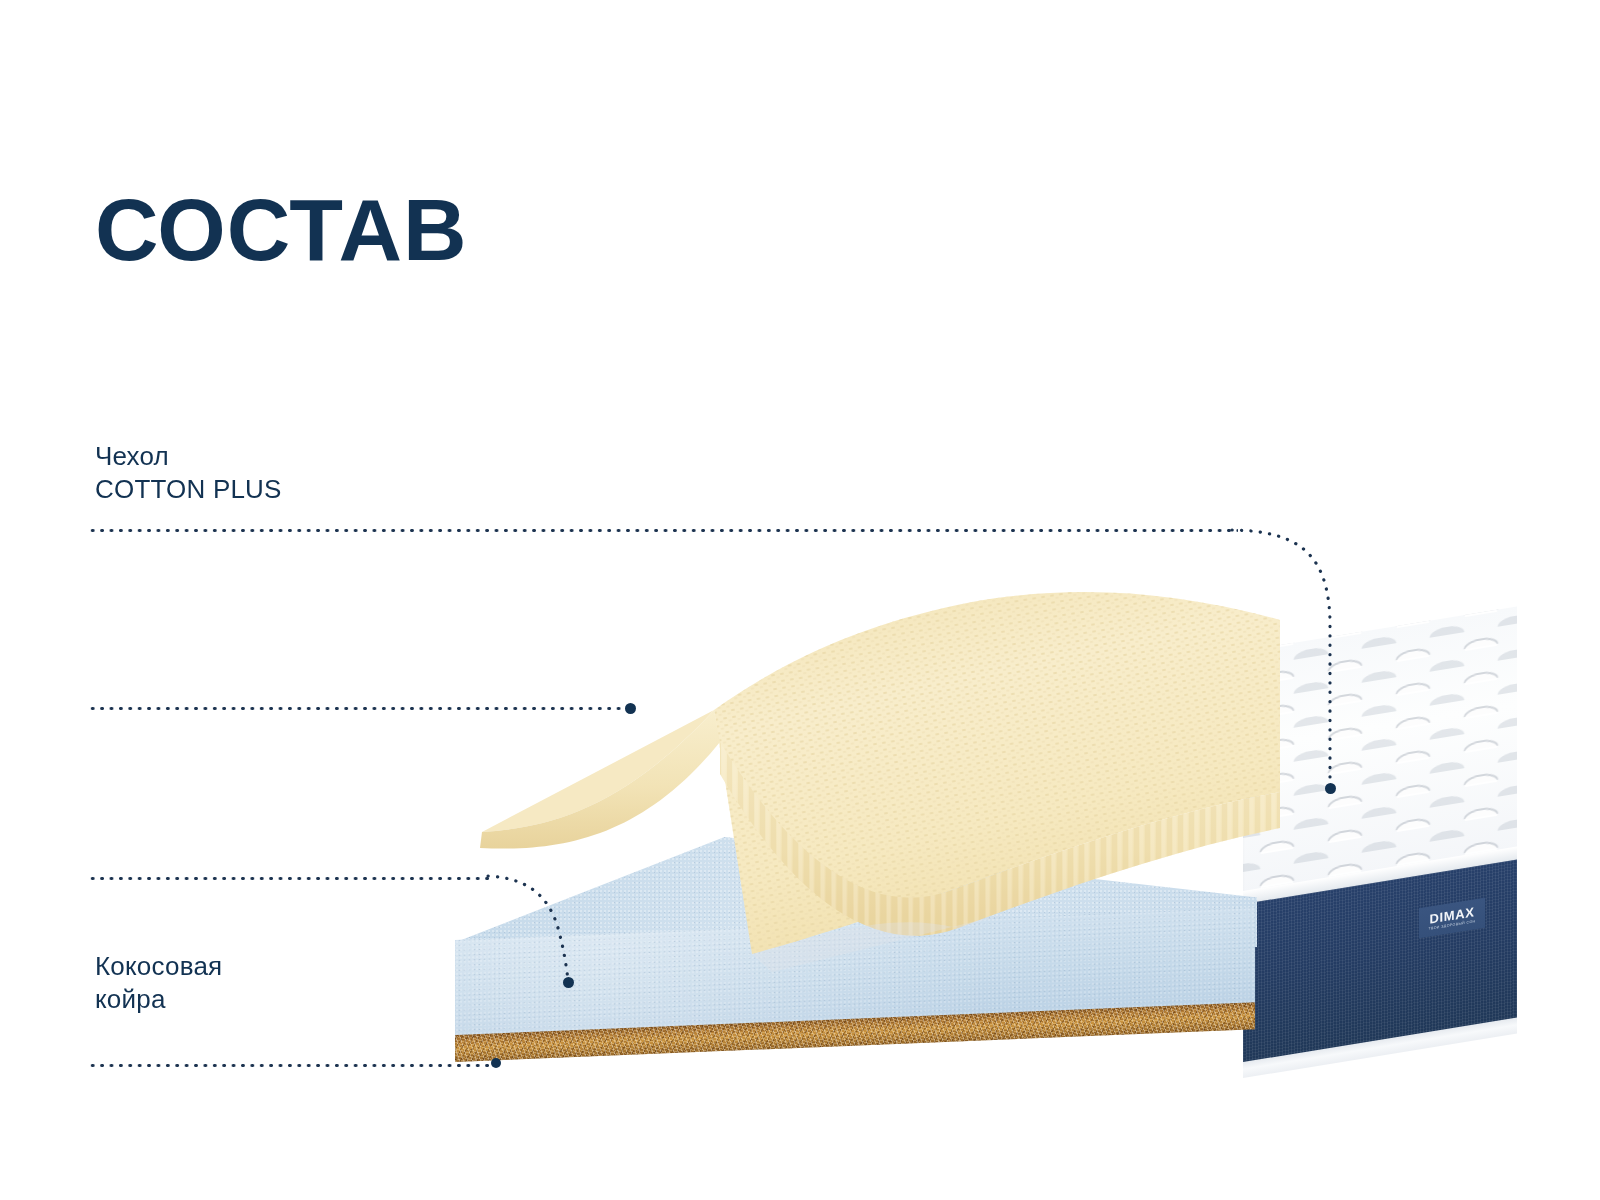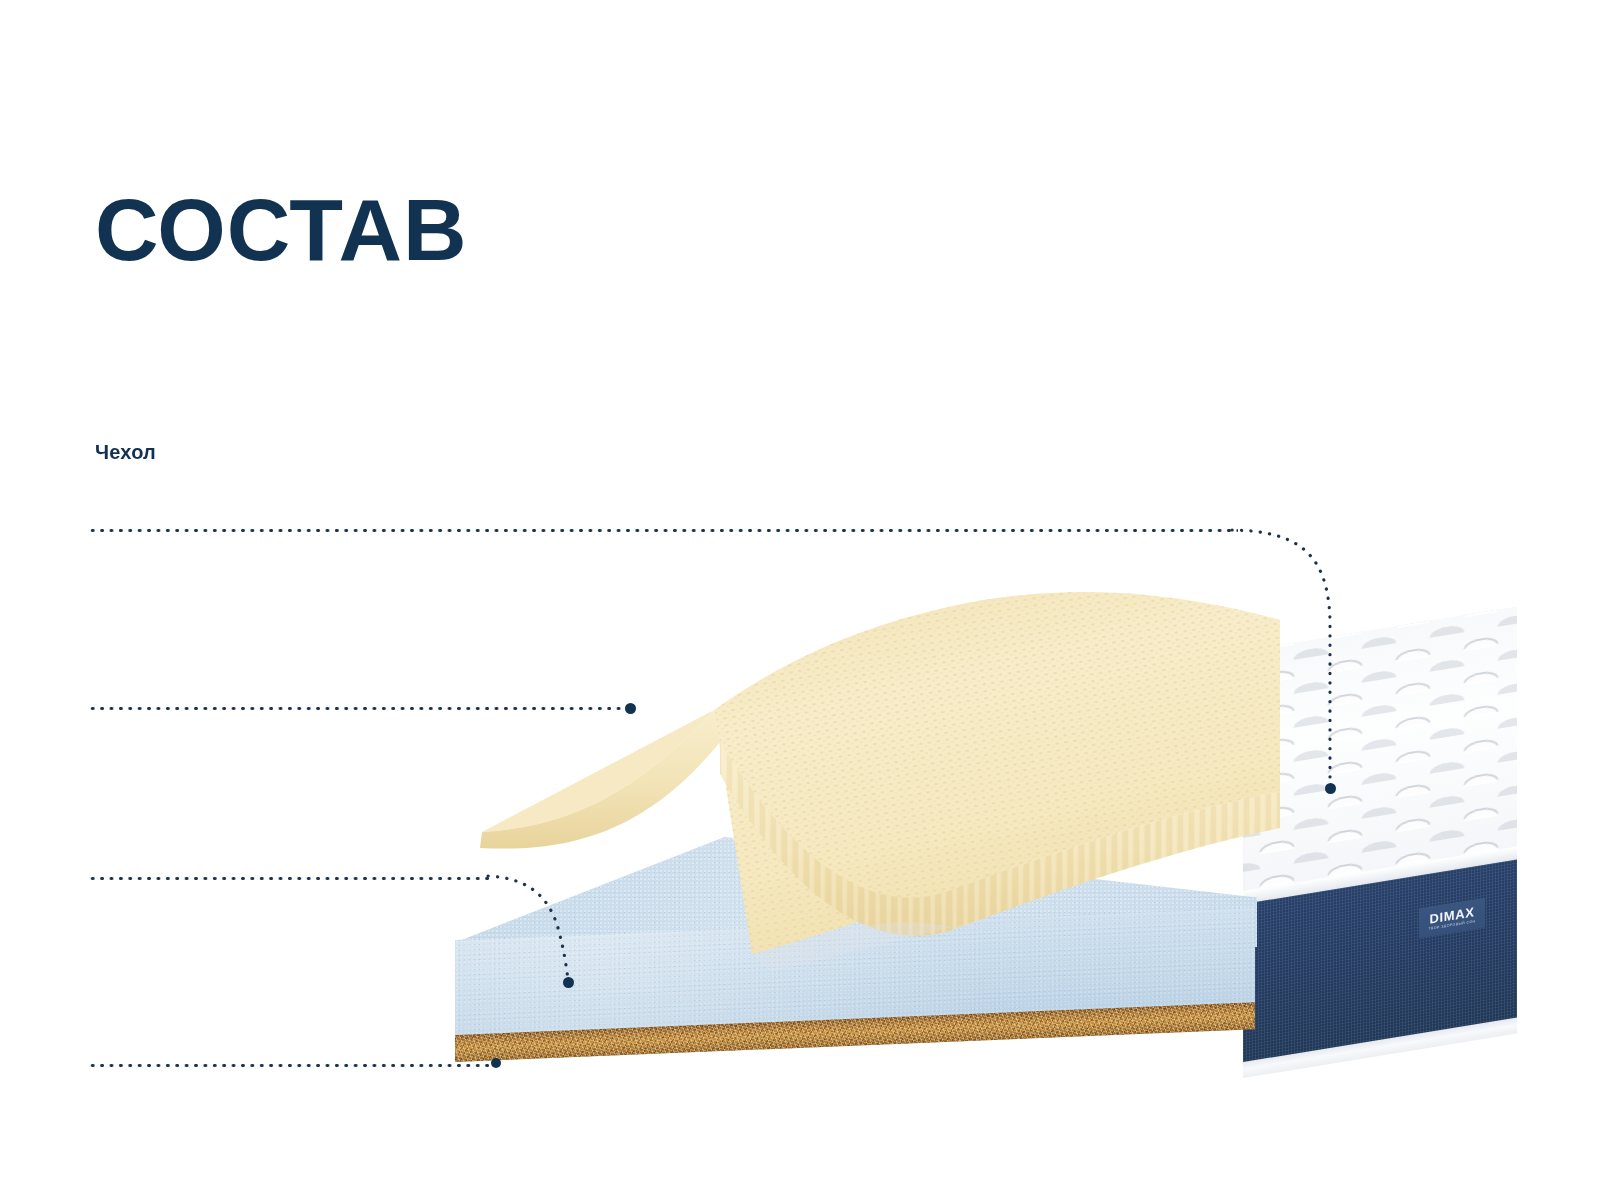--- a/index.html
+++ b/index.html
@@ -28,22 +28,22 @@
     letter-spacing: 1px;
     color: #123252;
     line-height: 1;
     white-space: nowrap;
   }
 
   
   .legend-label {
     position: absolute;
     color: #123252;
-    font-size: 20px;
-    font-weight: 700;
+    font-size: 26px;
+    font-weight: 400;
     line-height: 1.28;
     white-space: nowrap;
     letter-spacing: 0.2px;
   }
   .legend-label .l2 { display: block; }
 
   
   .leader {
     position: absolute;
     height: 5px;
@@ -330,32 +330,37 @@
                  C 720,290 612,328 506,368
                  C 418,400 336,330 268,214 Z" fill="url(#latexRib)" opacity="0.55"></path>
 
         <path d="M 300,394 C 380,372 440,352 506,368 L 560,352 L 320,412 Z" fill="#dfe3e7" opacity="0.35"></path>
       </svg>
     </div>
   </div>
 
   <div class="legend-label" style="left:95px; top:440px;">
     <span>Чехол</span>
+    <span class="l2">COTTON PLUS</span>
   </div>
   <div class="leader" style="left:88px; top:528px; width:1150px;"></div>
   <svg class="curve-svg" style="left:1230px; top:520px; width:120px; height:280px;">
     <path d="M 2,10 C 70,11 98,35 100,100 L 100,262"></path>
   </svg>
   <div class="leader-dot" style="left:1325px; top:783px;"></div>
 
   <div class="leader" style="left:88px; top:706px; width:536px;"></div>
   <div class="leader-dot" style="left:625px; top:703px;"></div>
 
   <div class="leader" style="left:88px; top:876px; width:402px;"></div>
   <svg class="curve-svg" style="left:486px; top:868px; width:110px; height:130px;">
     <path d="M 2,8 C 40,10 62,26 72,60 C 78,82 80,96 82,112"></path>
   </svg>
   <div class="leader-dot" style="left:563px; top:977px;"></div>
 
+  <div class="legend-label" style="left:95px; top:950px;">
+    <span>Кокосовая</span>
+    <span class="l2">койра</span>
+  </div>
   <div class="leader" style="left:88px; top:1063px; width:405px;"></div>
   <div class="leader-dot" style="left:491px; top:1058px; width:10px; height:10px;"></div>
 
 </div>
 
 </body></html>

